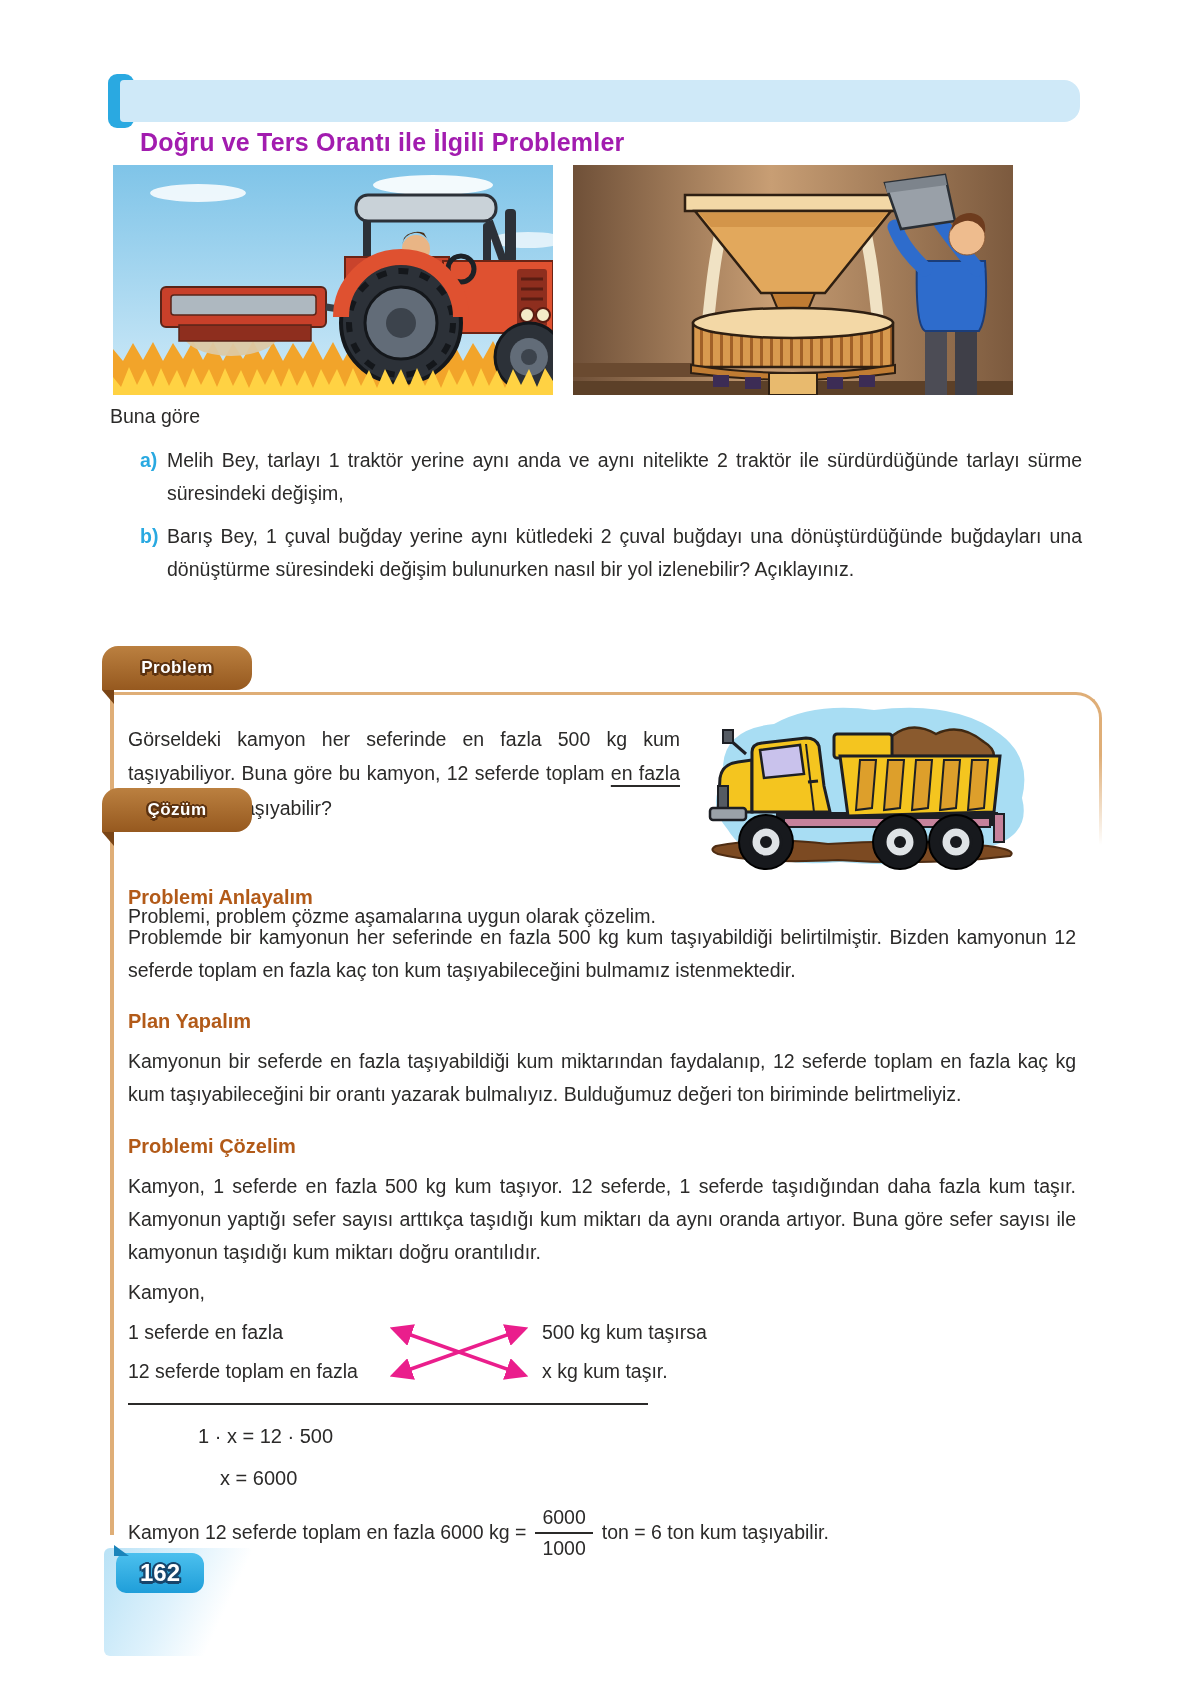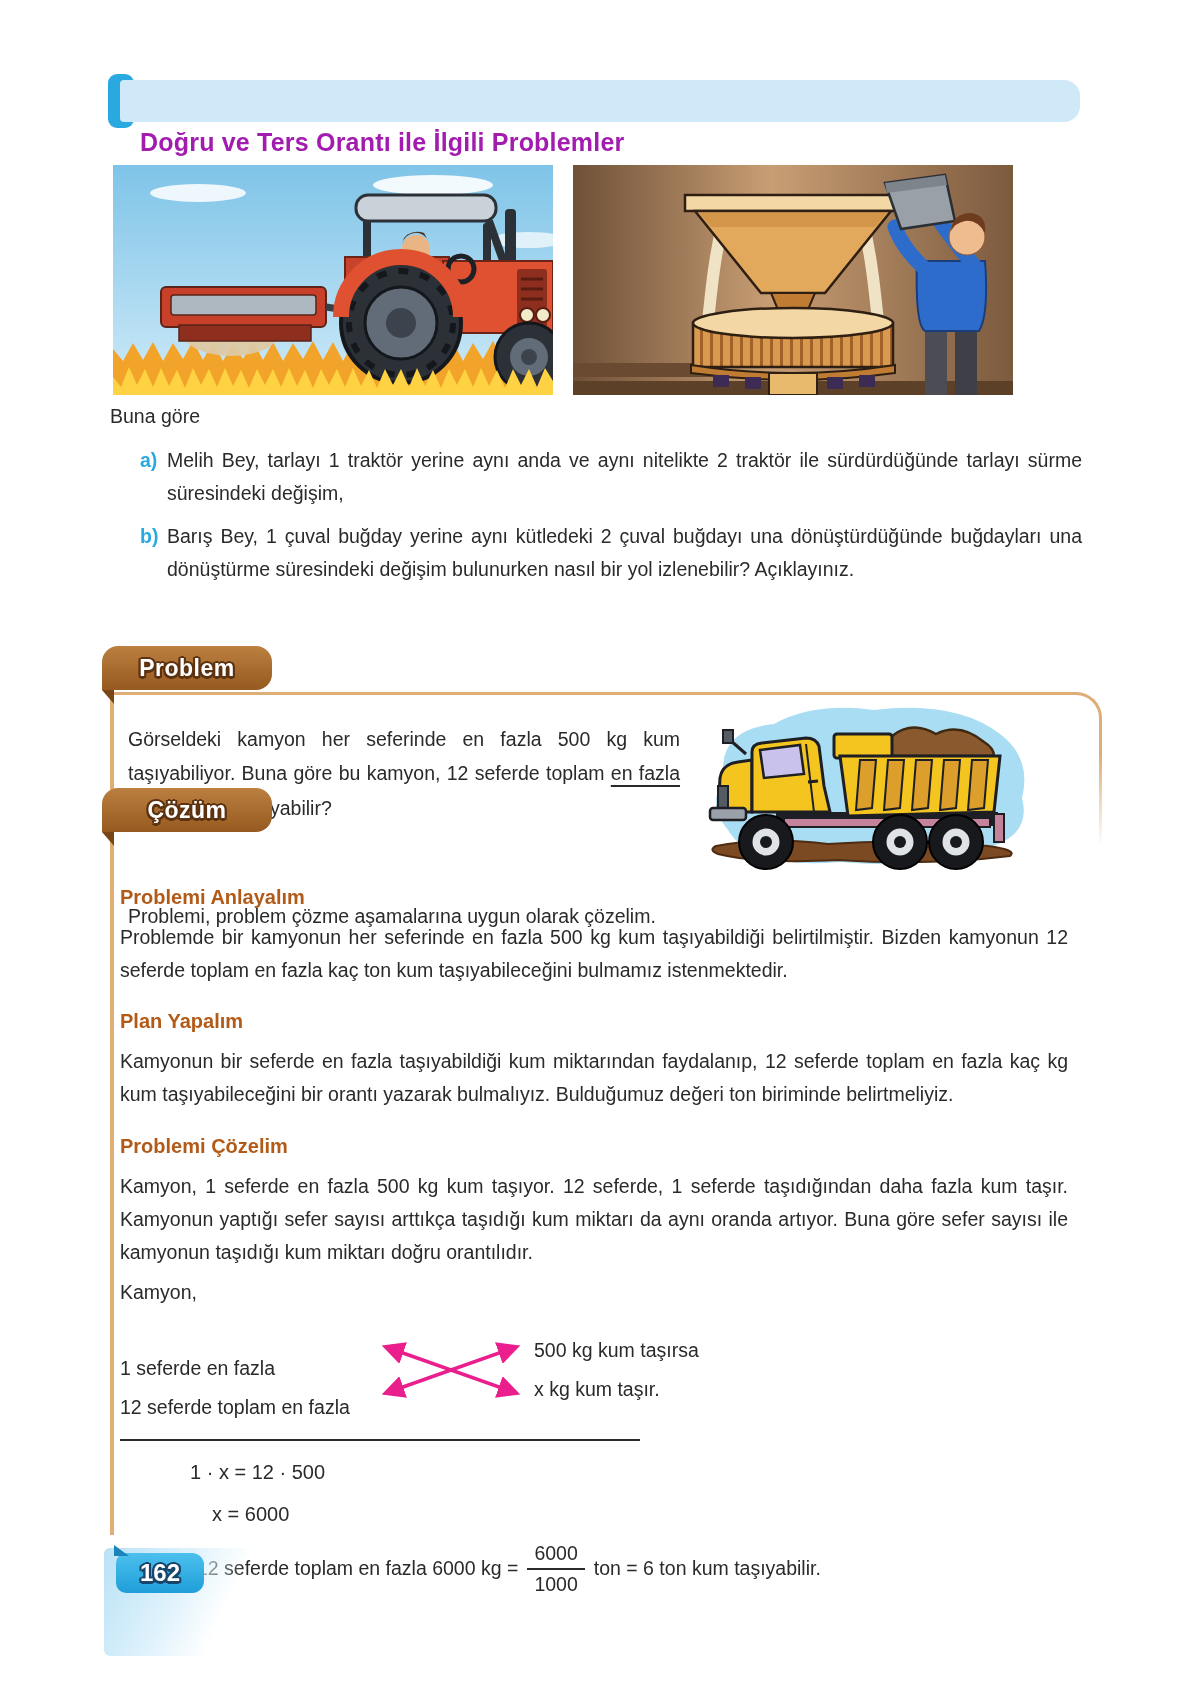--- a/index.html
+++ b/index.html
@@ -24,45 +24,45 @@
   .lead-par{text-indent:30px;}
   .lead-in{margin-top:11px;margin-left:30px;}
   .qitem{position:relative;padding-left:57px;margin-top:11px;text-align:justify;}
   .qitem .qlabel{position:absolute;left:30px;color:#29a9e1;font-weight:bold;}
   
   .frame{position:absolute;left:110px;top:692px;width:985px;height:840px;
     border-left:4px solid #dfae77;border-top:3px solid #dfae77;border-right:3px solid #dfae77;
     border-top-right-radius:26px;}
   .frame::after{content:"";position:absolute;right:-3px;top:60px;width:3px;height:calc(100% - 60px);
     background:linear-gradient(to bottom, rgba(255,255,255,0) 0px, #ffffff 90px, #ffffff 100%);}
-  .ribbon{position:absolute;width:170px;height:44px;display:flex;align-items:center;justify-content:center;
+  .ribbon{position:absolute;width:150px;height:44px;display:flex;align-items:center;justify-content:center;
     background:linear-gradient(#bb8040,#96591f);
-    border-radius:16px 16px 16px 0;color:#ffffff;font-weight:bold;font-size:23px;letter-spacing:.5px;
+    border-radius:16px 16px 16px 0;color:#ffffff;font-weight:bold;font-size:17px;letter-spacing:.5px;
     text-shadow:-2px -1px 0 #5c3210,2px -1px 0 #5c3210,-2px 2px 0 #5c3210,2px 2px 0 #5c3210,
       0 -2px 0 #5c3210,0 2px 0 #5c3210,-2px 0 0 #5c3210,2px 0 0 #5c3210,0 3px 0 #5c3210;
     z-index:3;}
   .ribbon::before{content:"";position:absolute;left:0;top:100%;width:12px;height:14px;
     background:#7a4516;clip-path:polygon(0 0,100% 0,100% 100%);}
   .ribbon-problem{left:102px;top:646px;}
   .ribbon-cozum{left:102px;top:788px;}
   .problem-text{position:absolute;left:128px;top:702px;width:552px;font-size:19.5px;
     line-height:1.78;text-align:justify;z-index:2;}
   .uline{text-decoration:underline;text-decoration-thickness:2px;text-underline-offset:5px;}
   .truck-wrap{position:absolute;left:688px;top:694px;width:348px;height:186px;z-index:2;}
   .solution-intro{position:absolute;left:128px;top:885px;width:560px;font-size:19.5px;z-index:2;}
   
-  .solution{position:absolute;left:120px;top:880px;width:948px;font-size:19.5px;line-height:1.7;}
+  .solution{position:absolute;left:128px;top:880px;width:948px;font-size:19.5px;line-height:1.7;}
   .solution h4{margin:0;color:#b25a18;font-size:20px;font-weight:bold;}
   .solution h4.spaced{margin-top:17px;}
   .solution p{margin:7px 0 0 0;text-align:justify;}
   .kamyon-line{margin-top:15px;}
   .prop{display:flex;align-items:center;margin-top:4px;}
   .prop-col{display:flex;flex-direction:column;}
   .prop-col .prow{height:39px;display:flex;align-items:center;}
-  .prop-left{width:256px;margin-top:36px;}
+  .prop-left{width:256px;}
   .prop-arrows{width:150px;height:78px;}
   .prop-right{margin-left:8px;}
   .rule{width:520px;border:none;border-top:2px solid #2b2a29;margin:12px 0 0 0;}
   .eq{margin:14px 0 0 70px;font-size:20px;}
   .eq2{margin-left:92px;margin-top:8px;}
   .result{display:flex;align-items:center;margin-top:10px;}
   .frac{display:inline-flex;flex-direction:column;align-items:center;margin:0 9px;line-height:1.25;}
   .frac .top{border-bottom:2px solid #2b2a29;padding:0 7px 2px;}
   .frac .bot{padding-top:2px;}
   

